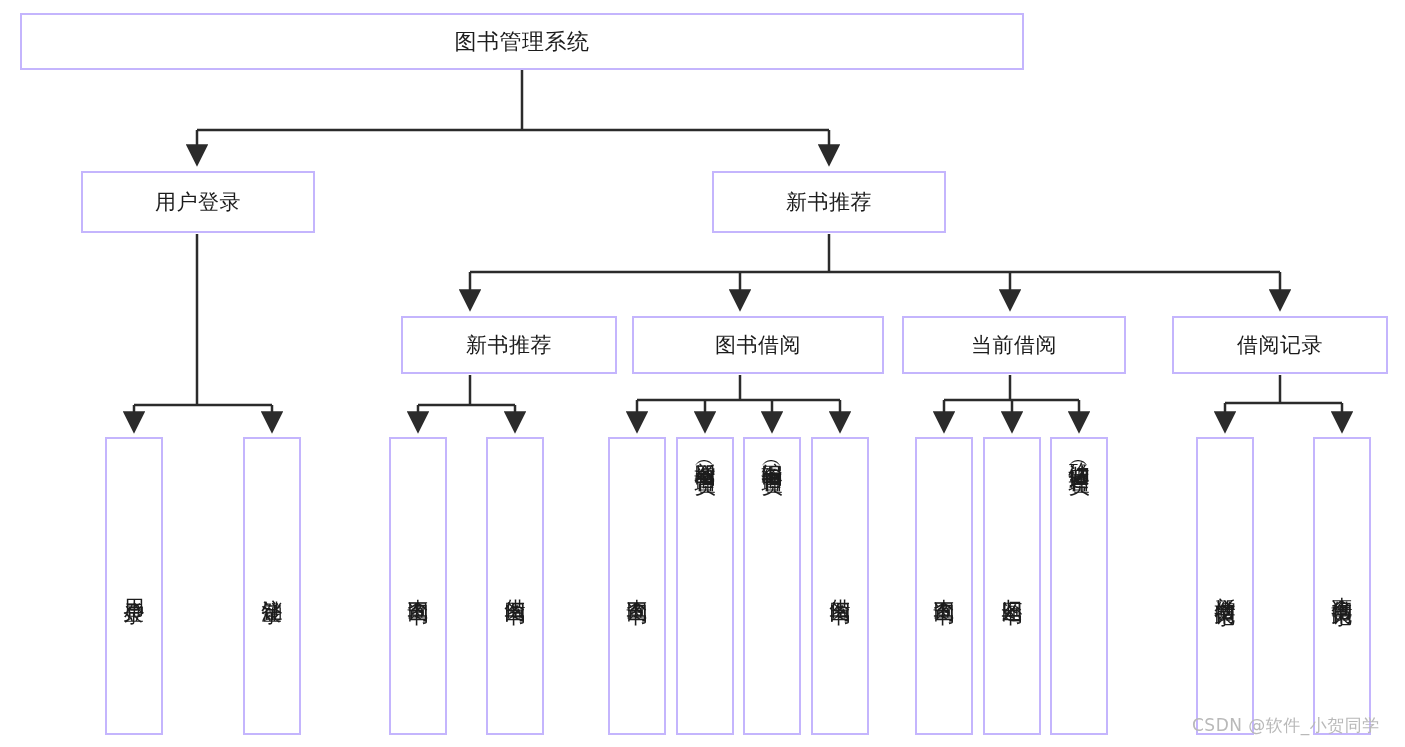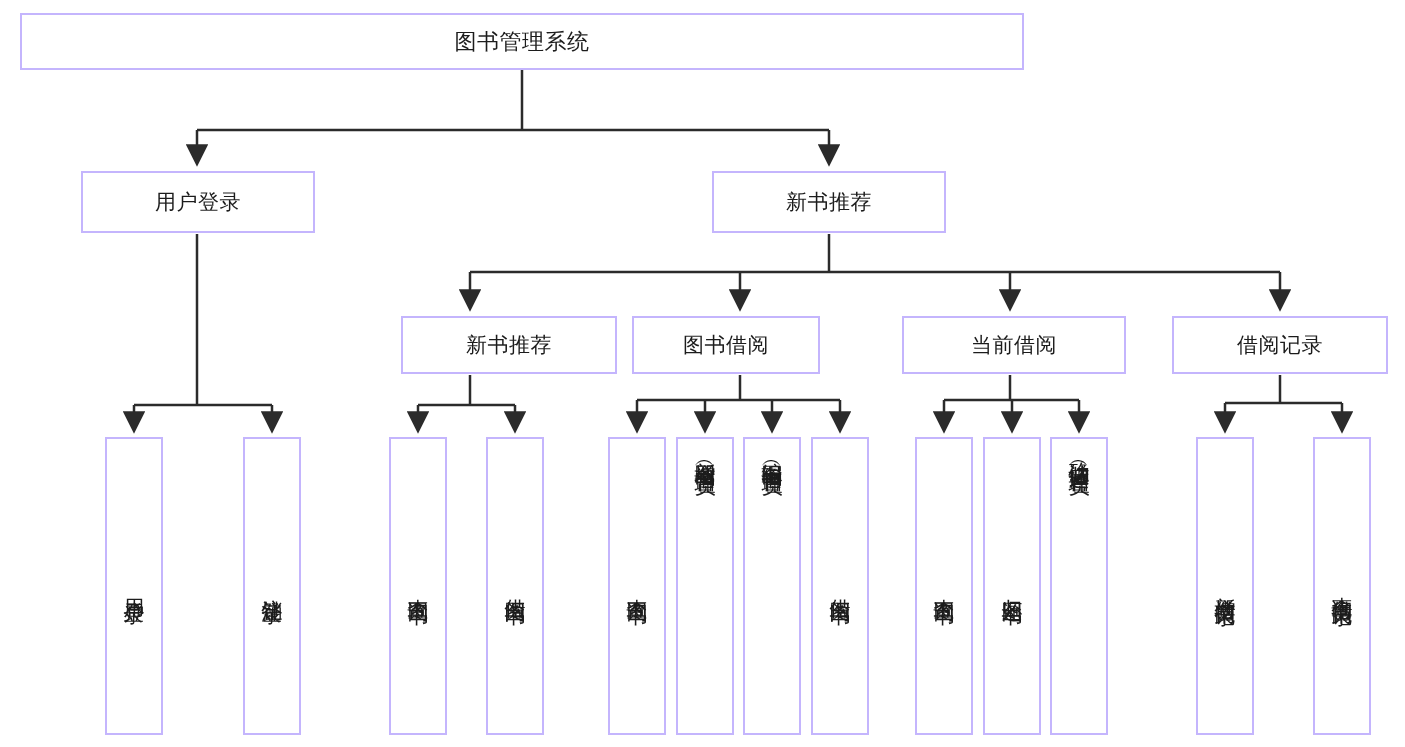--- a/index.html
+++ b/index.html
@@ -142,21 +142,21 @@
   <div class="node horiz" style="left:81px; top:171px; width:234px; height:62px;">
     <span class="node-label">用户登录</span>
   </div>
   <div class="node horiz" style="left:712px; top:171px; width:234px; height:62px;">
     <span class="node-label">新书推荐</span>
   </div>
 
   <div class="node horiz" style="left:362px; top:316px; width:216px; height:58px;margin-left:39px;">
     <span class="node-label">新书推荐</span>
   </div>
-  <div class="node horiz" style="left:632px; top:316px; width:188px; height:58px;">
+  <div class="node horiz" style="left:632px; top:316px; width:252px; height:58px;">
     <span class="node-label">图书借阅</span>
   </div>
   <div class="node horiz" style="left:902px; top:316px; width:224px; height:58px;">
     <span class="node-label">当前借阅</span>
   </div>
   <div class="node horiz" style="left:1172px; top:316px; width:216px; height:58px;align-items:center;">
     <span class="node-label">借阅记录</span>
   </div>
 
   <div class="node vert mid" style="left:105px; top:437px; width:58px; height:298px;">
@@ -196,14 +196,15 @@
     <span class="node-label">确认归还（管理员）</span>
   </div>
 
   <div class="node vert mid" style="left:1196px; top:437px; width:58px; height:298px;">
     <span class="node-label">新增借阅记录</span>
   </div>
   <div class="node vert mid" style="left:1313px; top:437px; width:58px; height:298px;">
     <span class="node-label">查询借阅记录</span>
   </div>
 
+  <div id="watermark">CSDN @软件_小贺同学</div>
 
 </div>
 
 </body></html>

